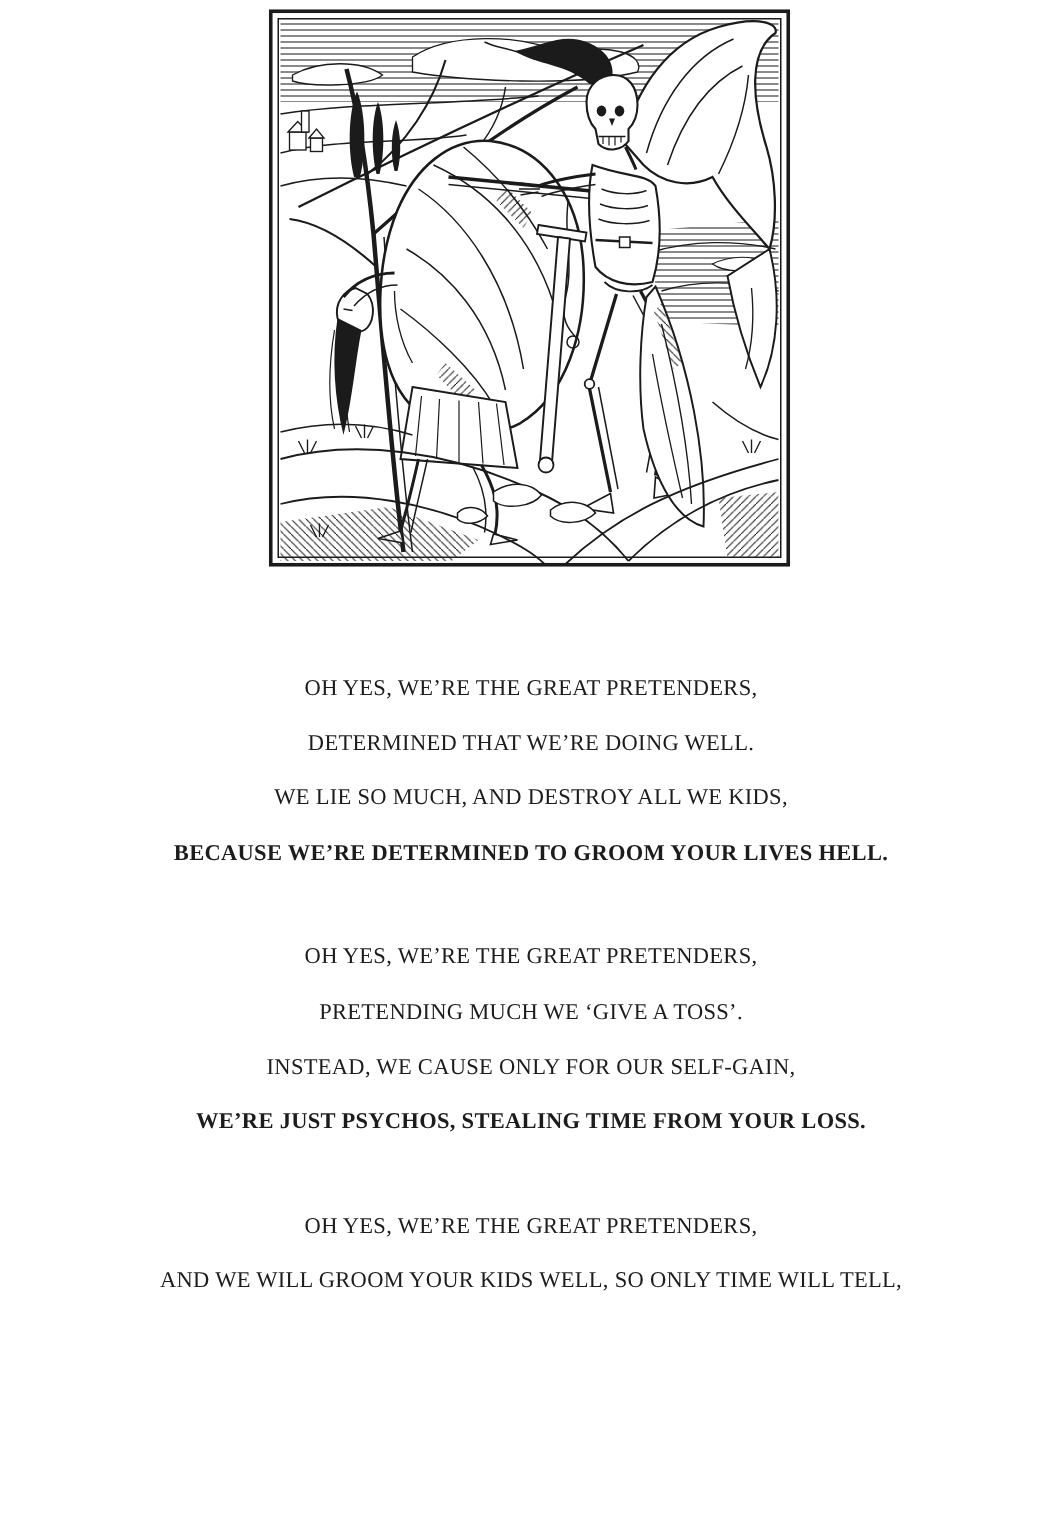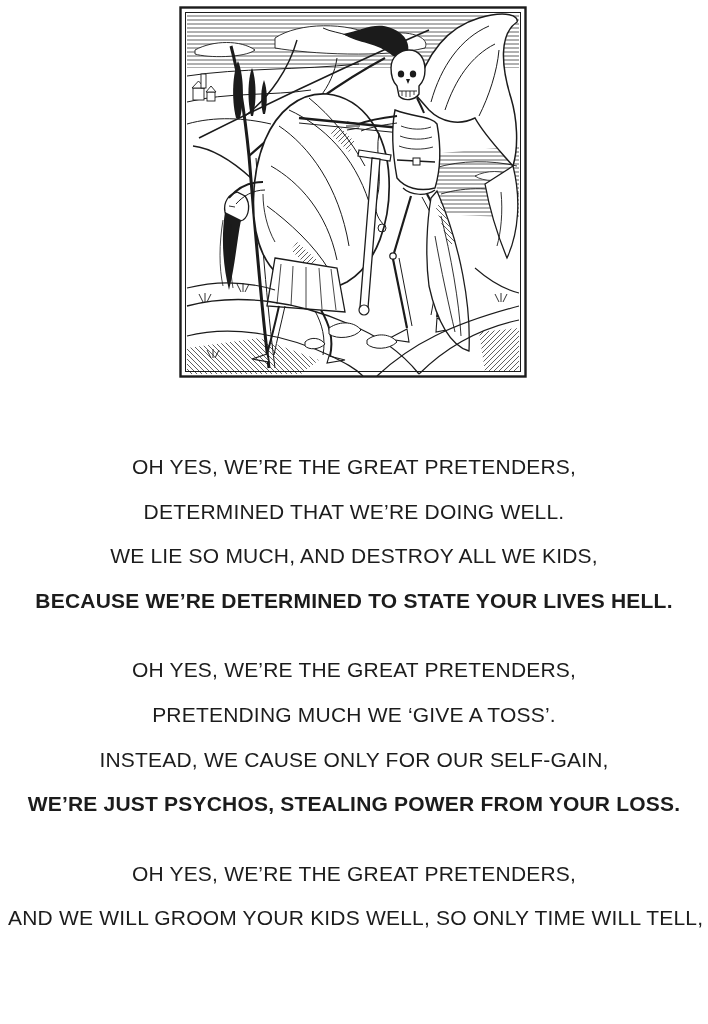--- a/index.html
+++ b/index.html
@@ -17,26 +17,27 @@
     width: 348px; height: 372px; margin: 0;
   }
   figure.artwork svg { display: block; width: 100%; height: 100%; }
 
   section.poem {
     position: absolute; left: 0; right: 0; top: 441px;
     text-align: center; color: #1c1c1c;
   }
   .stanza { margin: 0 0 33px 0; }
   .line {
-    margin: 8px;
-    font-size: 21px;
+    margin: 0;
+    font-size: 15px;
     line-height: 36.6px;
     letter-spacing: 0.2px;
     font-weight: 400;
     white-space: nowrap;
+    font-family: Liberation Serif, serif;
   }
   .line.bold { font-weight: 700; }
 </style>
 </head>
 <body>
 
 <div class="page">
 
   <figure class="artwork" aria-label="Black-and-white woodcut: Death, a skeleton with wild dark hair and a billowing shroud, strides behind a cloaked man who trudges bent beneath a huge billowing bundle along a rocky path; bare trees, cypresses, cottages and hills fill the background">
     <svg viewBox="0 0 348 372" xmlns="http://www.w3.org/2000/svg">
@@ -221,27 +222,27 @@
         </g>
       </g>
     </svg>
   </figure>
 
   <section class="poem">
     <div class="stanza">
       <p class="line">OH YES, WE’RE THE GREAT PRETENDERS,</p>
       <p class="line">DETERMINED THAT WE’RE DOING WELL.</p>
       <p class="line">WE LIE SO MUCH, AND DESTROY ALL WE KIDS,</p>
-      <p class="line bold">BECAUSE WE’RE DETERMINED TO STATE YOUR LIVES HELL.</p>
+      <p class="line bold">BECAUSE WE’RE DETERMINED TO GROOM YOUR LIVES HELL.</p>
     </div>
     <div class="stanza">
       <p class="line">OH YES, WE’RE THE GREAT PRETENDERS,</p>
       <p class="line">PRETENDING MUCH WE ‘GIVE A TOSS’.</p>
       <p class="line">INSTEAD, WE CAUSE ONLY FOR OUR SELF-GAIN,</p>
-      <p class="line bold">WE’RE JUST PSYCHOS, STEALING POWER FROM YOUR LOSS.</p>
+      <p class="line bold">WE’RE JUST PSYCHOS, STEALING TIME FROM YOUR LOSS.</p>
     </div>
     <div class="stanza">
       <p class="line">OH YES, WE’RE THE GREAT PRETENDERS,</p>
       <p class="line">AND WE WILL GROOM YOUR KIDS WELL, SO ONLY TIME WILL TELL,</p>
     </div>
   </section>
 
 </div>
 
 </body></html>

